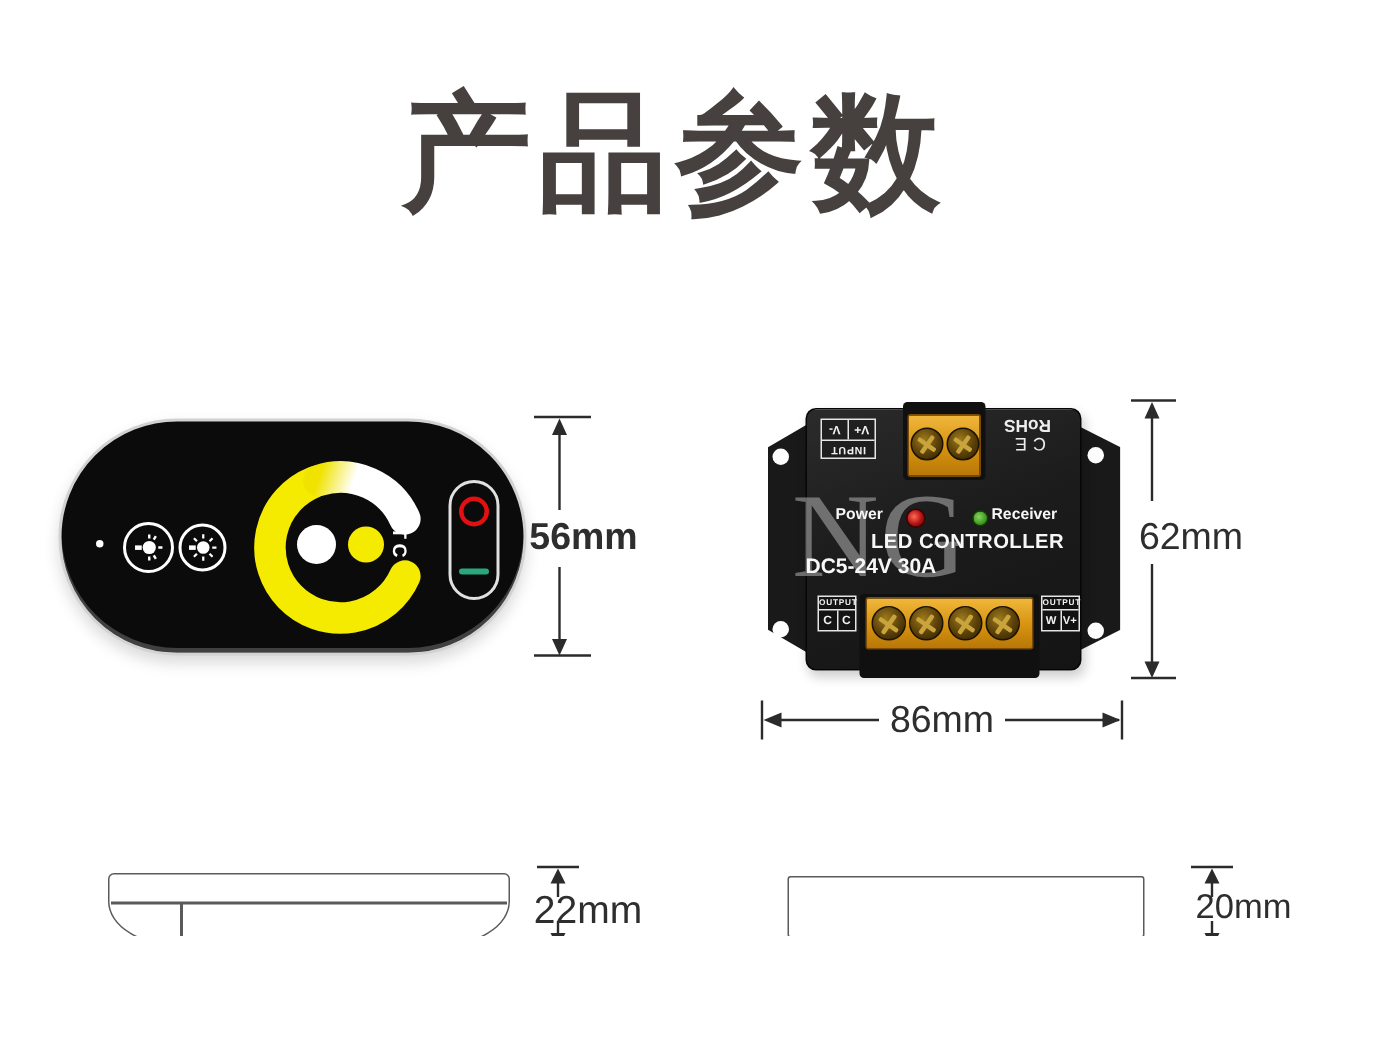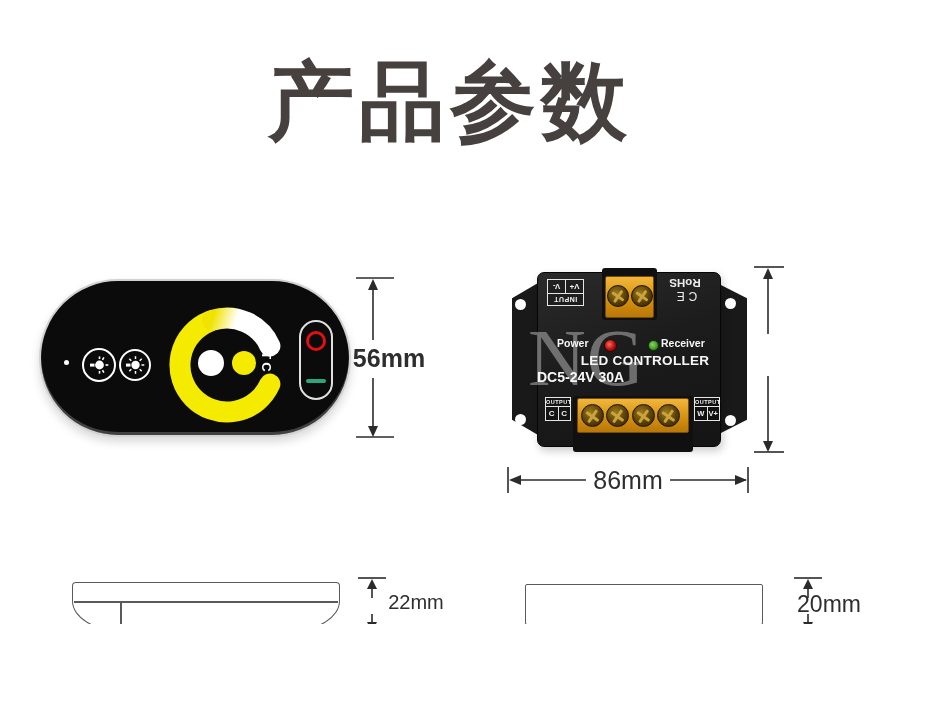--- a/index.html
+++ b/index.html
@@ -228,20 +228,21 @@
     <svg width="100" height="196">
       <g stroke="#2b2b2b" stroke-width="1.6" fill="#2b2b2b">
         <line x1="10" y1="5" x2="40" y2="5"></line>
         <polygon points="24,6 19,17 29,17" stroke="none"></polygon>
         <line x1="24" y1="13" x2="24" y2="72"></line>
         <line x1="24" y1="114" x2="24" y2="184"></line>
         <polygon points="24,190 19,179 29,179" stroke="none"></polygon>
         <line x1="10" y1="190" x2="40" y2="190"></line>
       </g>
     </svg>
+    <div class="dim-label" style="left:0;top:82px;width:100px;">62mm</div>
   </div>
 
 
   <div class="dim" style="left:506px;top:465px;width:244px;height:30px;">
     <svg width="244" height="30">
       <g stroke="#2b2b2b" stroke-width="1.6" fill="#2b2b2b">
         <line x1="2" y1="2" x2="2" y2="28"></line>
         <polygon points="3,15 15,10 15,20" stroke="none"></polygon>
         <line x1="12" y1="15" x2="80" y2="15"></line>
         <line x1="164" y1="15" x2="240" y2="15"></line>
@@ -262,21 +263,21 @@
     <svg width="92" height="62">
       <g stroke="#2b2b2b" stroke-width="1.6" fill="#2b2b2b">
         <line x1="6" y1="4" x2="34" y2="4"></line>
         <polygon points="20,5 15,15 25,15" stroke="none"></polygon>
         <line x1="20" y1="12" x2="20" y2="24"></line>
         <line x1="20" y1="40" x2="20" y2="52"></line>
         <polygon points="20,58 15,48 25,48" stroke="none"></polygon>
         <line x1="6" y1="58" x2="34" y2="58"></line>
       </g>
     </svg>
-    <div class="dim-label" style="left:0;top:17px;width:80px;font-size:20px;margin-left:24px;">22mm</div>
+    <div class="dim-label" style="left:0;top:17px;width:80px;font-size:26px;">22mm</div>
   </div>
 
   <div class="ctrl-prof">
     <div class="bodyrect"></div>
     <div class="base"></div>
   </div>
 
   <div class="dim" style="left:792px;top:574px;width:92px;height:62px;">
     <svg width="92" height="62">
       <g stroke="#2b2b2b" stroke-width="1.6" fill="#2b2b2b">

